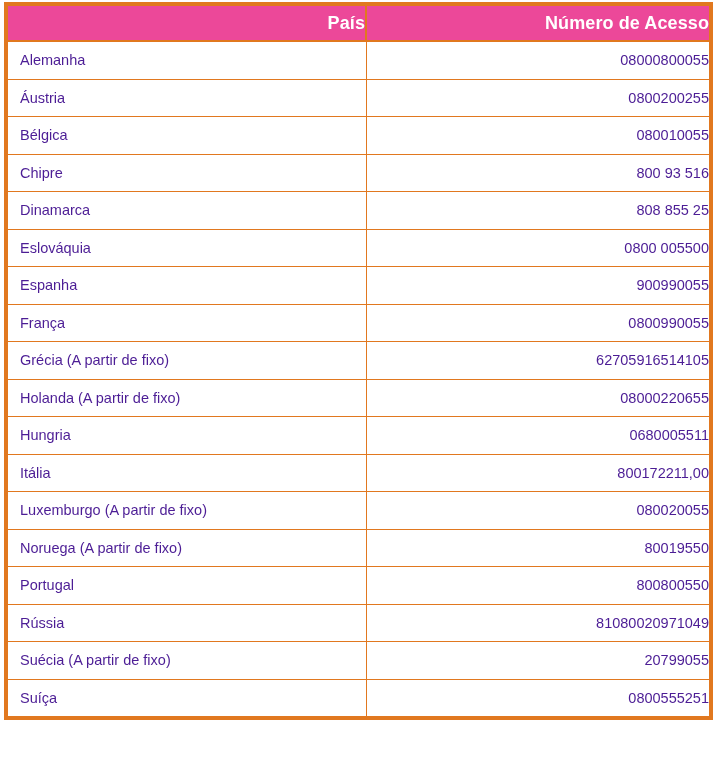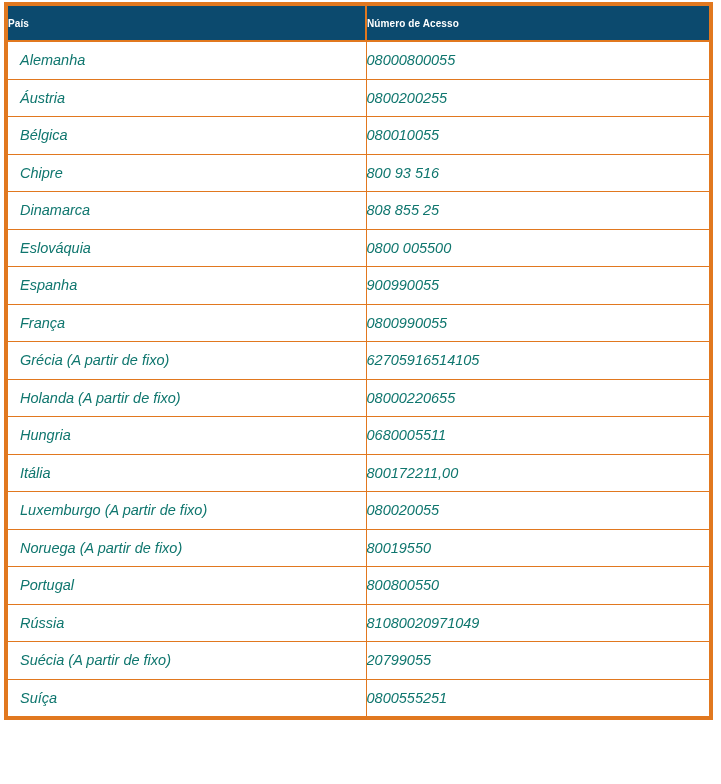--- a/index.html
+++ b/index.html
@@ -22,54 +22,53 @@
   table.access-table {
     border-collapse: collapse;
     table-layout: fixed;
     width: 709px;
     border: 4px solid #E1781F;
   }
   table.access-table col.col-country { width: 358px; }
   table.access-table col.col-number  { width: 343px; }
 
   thead th {
-    background: #0c4a6e;
+    background: #ec4899;
     color: #ffffff;
     font-weight: bold;
-    font-size: 10px;
-    text-align: left;
+    font-size: 18px;
+    text-align: right;
     height: 34px;
     padding: 0;
     border-right: 2px solid #E1781F;
     letter-spacing: 0.1px;
   }
   thead th:last-child { border-right: none; }
 
   tbody tr { height: 36.5px; }
   tbody td {
     font-size: 14.5px;
-    color: #0f766e;
+    color: #4c1d95;
     border-top: 1.5px solid #E1781F;
     border-right: 1.5px solid #E1781F;
     padding: 0;
     height: 36.5px;
     line-height: 36.5px;
     overflow: hidden;
     white-space: nowrap;
-    font-style: italic;
   }
   tbody td:last-child { border-right: none; }
   tbody tr:first-child td { border-top: 2px solid #E1781F; }
 
   td.country {
     text-align: left;
     padding-left: 12px;
   }
   td.number {
-    text-align: left;
+    text-align: right;
   }
 </style>
 </head>
 <body>
 
 <div class="table-wrap">
   <table class="access-table">
     <colgroup>
       <col class="col-country">
       <col class="col-number">

